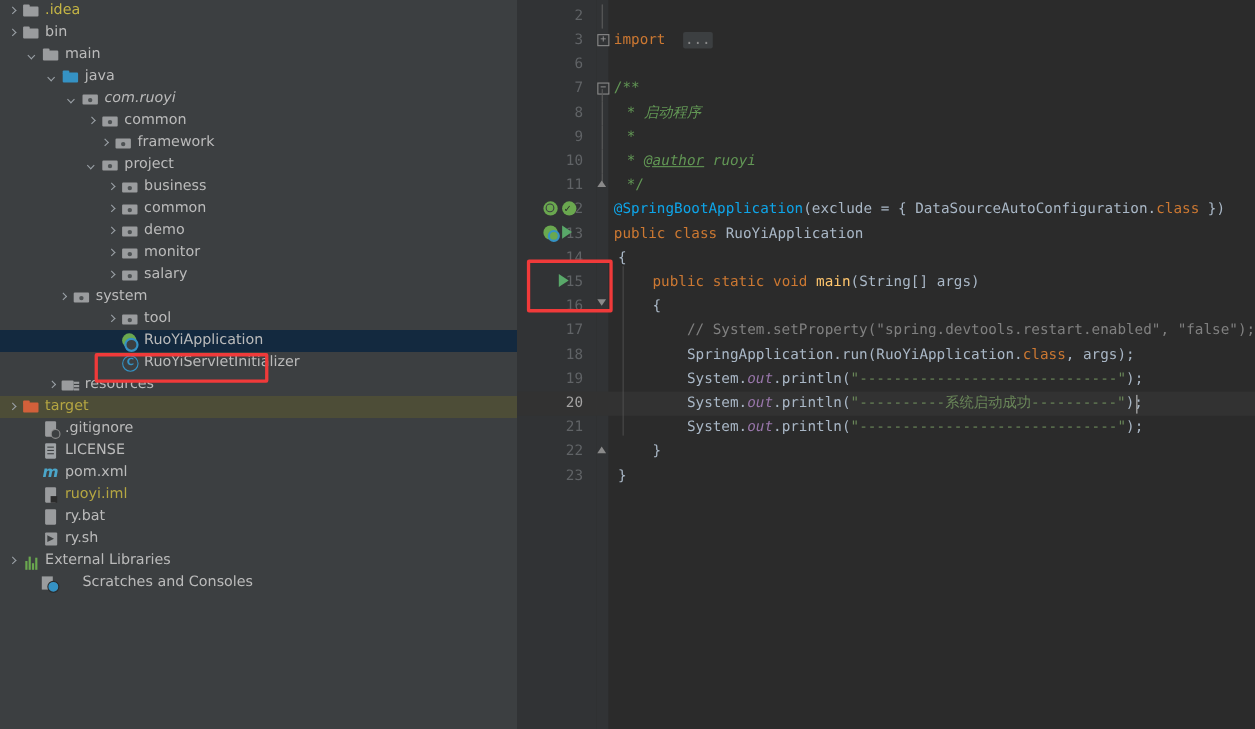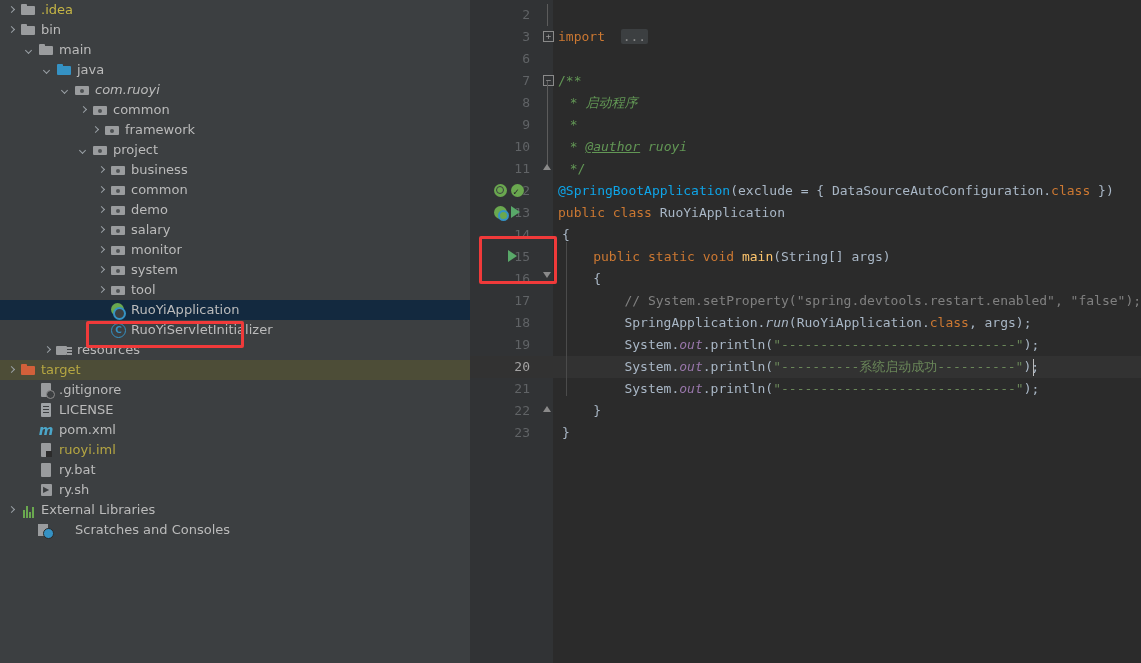--- a/index.html
+++ b/index.html
@@ -280,28 +280,28 @@
           <span class="tree-label">common</span>
         </div>
         <div class="tree-row" style="padding-left: 96px;">
           <span class="arrow right"></span>
           <span class="ico pkg"></span>
           <span class="tree-label">demo</span>
         </div>
         <div class="tree-row" style="padding-left: 96px;">
           <span class="arrow right"></span>
           <span class="ico pkg"></span>
+          <span class="tree-label">monitor</span>
+        </div>
+        <div class="tree-row" style="padding-left: 96px;">
+          <span class="arrow right"></span>
+          <span class="ico pkg"></span>
           <span class="tree-label">salary</span>
         </div>
-        <div class="tree-row" style="padding-left: 96px;">
-          <span class="arrow right"></span>
-          <span class="ico pkg"></span>
-          <span class="tree-label">monitor</span>
-        </div>
-        <div class="tree-row" style="padding-left: 96px;">
+        <div class="tree-row" style="padding-left: 52px;">
           <span class="arrow right"></span>
           <span class="ico pkg"></span>
           <span class="tree-label">system</span>
         </div>
         <div class="tree-row" style="padding-left: 96px;">
           <span class="arrow right"></span>
           <span class="ico pkg"></span>
           <span class="tree-label">tool</span>
         </div>
         <div class="tree-row selected" style="padding-left: 96px;">
@@ -427,21 +427,21 @@
         <div class="gutter-icon" style="top: 246px; left: 38px;"><span class="runtri"></span></div>
         <div class="code" style="top: 246px; height: 22px; line-height: 22px; left: 123.19px;"><span class="kw">public static void</span><span class="mth"> main</span><span class="cls2">(String[] args)</span></div>
         <div class="ln" style="top: 268px; height: 22px; line-height: 22px;">16</div>
         <div class="fold" style="top: 268px; left: 72px;">
           <span class="tri"></span>
         </div>
         <div class="code" style="top: 268px; height: 22px; line-height: 22px; left: 123.19px;"><span class="cls2">{</span></div>
         <div class="ln" style="top: 290px; height: 22px; line-height: 22px;">17</div>
         <div class="code" style="top: 290px; height: 22px; line-height: 22px; left: 154.47px;"><span class="cmt">// System.setProperty("spring.devtools.restart.enabled", "false");</span></div>
         <div class="ln" style="top: 312px; height: 22px; line-height: 22px;">18</div>
-        <div class="code" style="top: 312px; height: 22px; line-height: 22px; left: 154.47px;"><span class="cls2">SpringApplication.</span><span class="cls2" style="font-style:italic">run</span><span class="cls2">(RuoYiApplication.</span><span class="kw">class</span><span class="cls2">, args);</span></div>
+        <div class="code" style="top: 312px; height: 22px; line-height: 22px; left: 154.47px;"><span class="cls2">SpringApplication.</span><span class="cls2" style="">run</span><span class="cls2">(RuoYiApplication.</span><span class="kw">class</span><span class="cls2">, args);</span></div>
         <div class="ln" style="top: 334px; height: 22px; line-height: 22px;">19</div>
         <div class="code" style="top: 334px; height: 22px; line-height: 22px; left: 154.47px;"><span class="cls2">System.</span><span class="fld">out</span><span class="cls2">.println(</span><span class="str">"------------------------------"</span><span class="cls2">);</span></div>
         <div class="row curline" style="top: 356px;"></div>
         <div class="ln cur" style="top: 356px; height: 22px; line-height: 22px;">20</div>
         <div class="code" style="top: 356px; height: 22px; line-height: 22px; left: 154.47px;"><span class="cls2">System.</span><span class="fld">out</span><span class="cls2">.println(</span><span class="str">"----------系统启动成功----------"</span><span class="cls2">);</span></div>
         <div class="ln" style="top: 378px; height: 22px; line-height: 22px;">21</div>
         <div class="code" style="top: 378px; height: 22px; line-height: 22px; left: 154.47px;"><span class="cls2">System.</span><span class="fld">out</span><span class="cls2">.println(</span><span class="str">"------------------------------"</span><span class="cls2">);</span></div>
         <div class="ln" style="top: 400px; height: 22px; line-height: 22px;">22</div>
         <div class="fold" style="top: 400px; left: 72px;">
           <span class="tri-up"></span>

